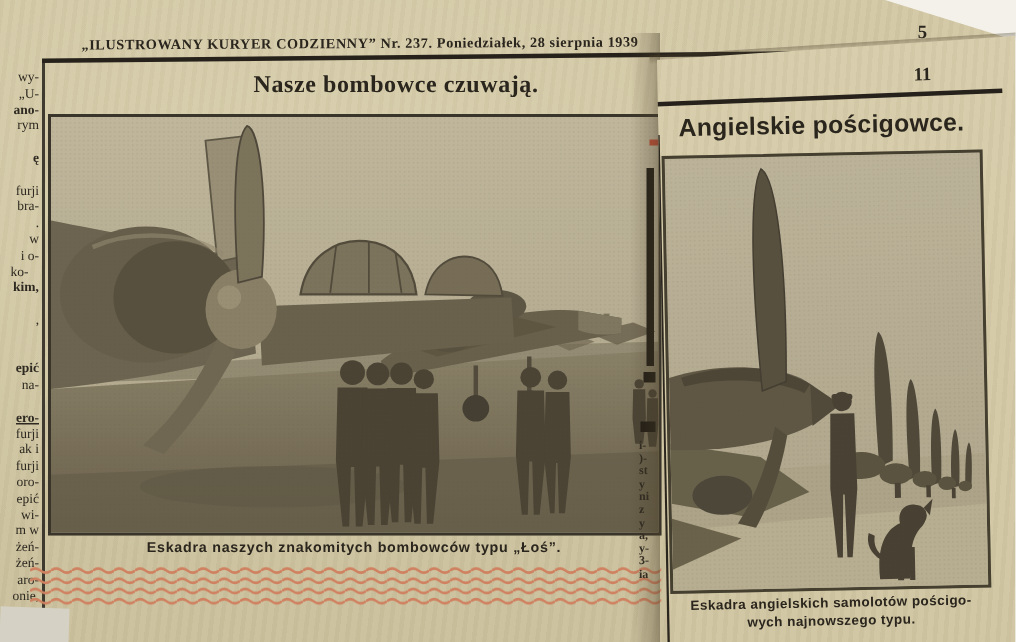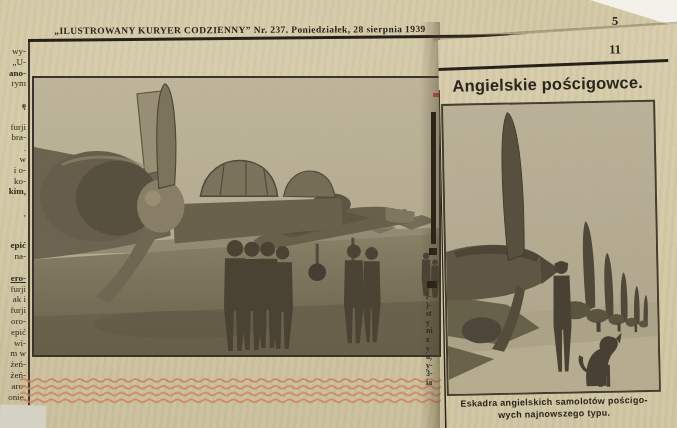--- a/index.html
+++ b/index.html
@@ -79,21 +79,21 @@
       <div style="font-weight: bold;">ano-</div>
       <div>rym</div>
       <div>&nbsp;</div>
       <div style="font-weight: bold;">ę</div>
       <div>&nbsp;</div>
       <div>furji</div>
       <div>bra-</div>
       <div>.</div>
       <div>w</div>
       <div>i o-</div>
-      <div style="font-weight: normal;">ko-</div>
+      <div style="font-weight: normal; text-align: center;">ko-</div>
       <div style="font-weight: bold;">kim,</div>
       <div>&nbsp;</div>
       <div>,</div>
       <div>&nbsp;</div>
       <div>&nbsp;</div>
       <div style="font-weight: bold;">epić</div>
       <div style="font-weight: normal;">na-</div>
       <div>&nbsp;</div>
       <div style="font-weight: bold; text-decoration: underline;">ero-</div>
       <div>furji</div>
@@ -103,20 +103,21 @@
       <div>epić</div>
       <div>wi-</div>
       <div>m w</div>
       <div>żeń-</div>
       <div>żeń-</div>
       <div>aro-</div>
       <div>onie,</div>
       <div>w—</div>
     </div>
 
+  <div id="headline-left" class="abs">Nasze bombowce czuwają.</div>
 
   <div id="photo-left" class="abs">
     <svg width="100%" height="100%" viewBox="0 0 409 281" preserveAspectRatio="none" aria-label="Squadron of bombers lined up on an airfield, airmen standing in front of the nearest aircraft">
       <defs>
         <linearGradient id="lp-sky" x1="0" y1="0" x2="0" y2="1">
           <stop offset="0" stop-color="#bcb49c"></stop>
             <stop offset="1" stop-color="#a79f87"></stop>
         </linearGradient>
         <linearGradient id="lp-gnd" x1="0" y1="0" x2="0" y2="1">
           <stop offset="0" stop-color="#7d755f"></stop>
@@ -197,20 +198,21 @@
         <g transform="translate(251,275) scale(1.05)">
             <circle cy="-93" r="6.5"></circle>
             <path d="M-9,-84 L9,-84 L10,-40 L6,0 L2,0 L1,-36 L-1,-36 L-2,0 L-6,0 L-10,-40 Z"></path>
           </g>
       </g>
       <rect width="409" height="281" fill="url(#lp-dots)" opacity=".14"></rect>
       <rect width="409" height="281" fill="#cdc19b" opacity=".15"></rect>
     </svg>
   </div>
 
+  <div id="caption-left" class="abs">Eskadra naszych znakomitych bombowców typu „Łoś”.</div>
 
   <svg id="waves" class="abs">
     <defs>
       <pattern id="wv" width="14" height="6.8" patternUnits="userSpaceOnUse">
         <path d="M0 3.4 Q3.5 0.6 7 3.4 Q10.5 6.2 14 3.4" fill="none" stroke="#cf8160" stroke-width="1.7"></path>
       </pattern>
     </defs>
     <rect width="421" height="27" fill="url(#wv)"></rect>
   </svg>
 

